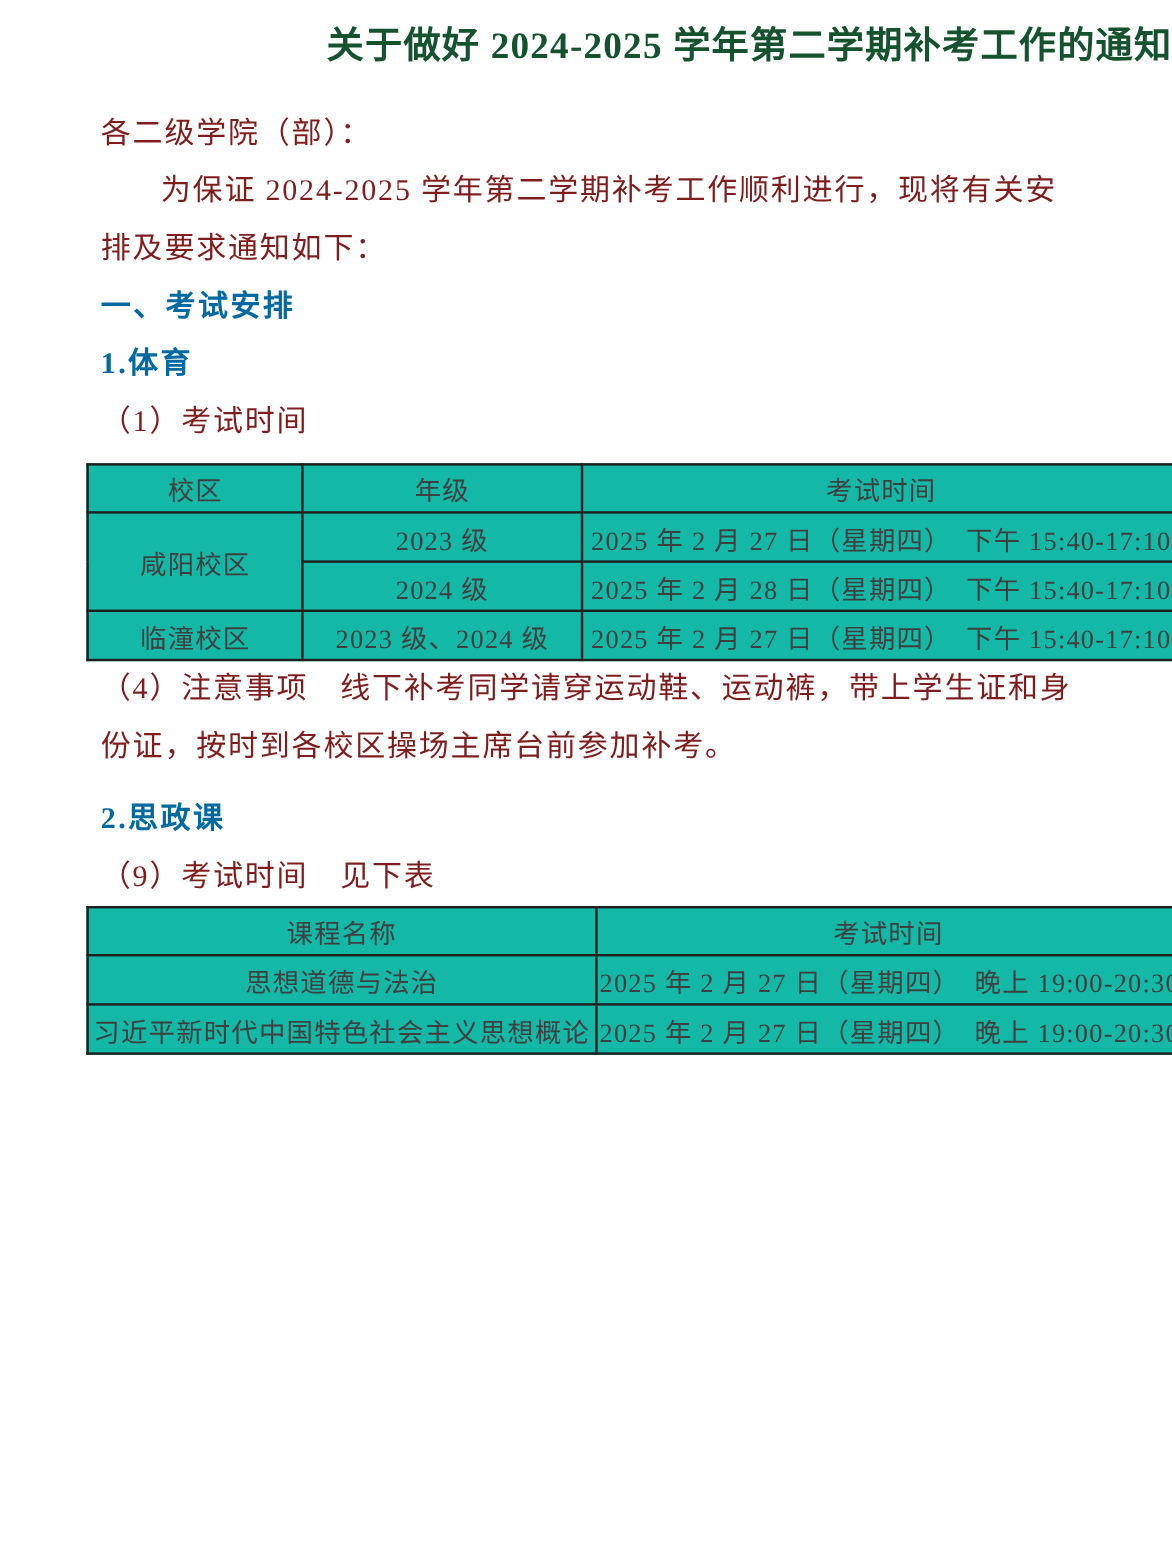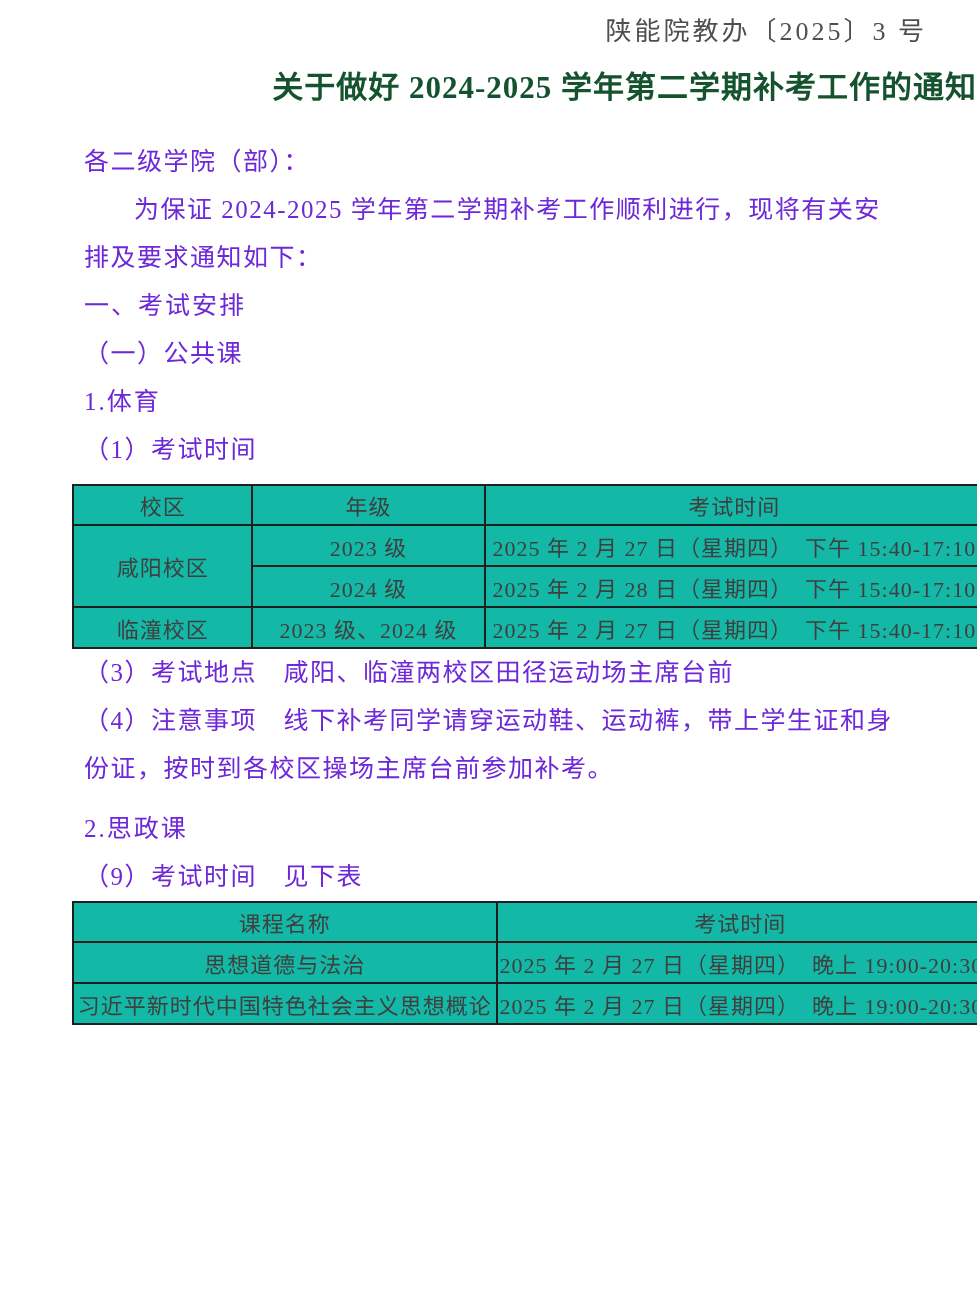--- a/index.html
+++ b/index.html
@@ -49,25 +49,25 @@
     font-weight: bold;
     color: #14532d;
     letter-spacing: 1px;
   }
   
   .body-text { padding: 0 58px 0 84px; }
   .line {
     font-size: 25px;
     line-height: 48px;
     letter-spacing: 1.5px;
-    color: #6d28d9;
+    color: #7f1d1d;
   }
   .salutation { margin-top: 28px; }
   .indent { text-indent: 2em; max-width: 810px; }
-  .bold-head { font-weight: normal; color: #6d28d9; letter-spacing: 2px; }
+  .bold-head { font-weight: bold; color: #0369a1; letter-spacing: 2px; }
   .gap-top { margin-top: 12px; }
   
   table.exam-table {
     border-collapse: collapse;
     margin-left: 72px;
     width: 913px;
     table-layout: fixed;
     background: #14b8a6;
   }
   table.exam-table.t1 { margin-top: 10px; }
@@ -87,33 +87,31 @@
   }
   .exam-table th { height: 40px; }
   .after-table { margin-top: 7px; }
 </style>
 </head>
 <body>
 
 <div class="page">
 
 
-  <div class="doc-number">陕能院教办〔2025〕3 号</div>
 
   <h1 class="doc-title">关于做好 2024-2025 学年第二学期补考工作的通知</h1>
 
   <div class="body-text">
 
     <p class="line salutation">各二级学院（部）：</p>
 
     <p class="line indent">为保证 2024-2025 学年第二学期补考工作顺利进行，现将有关安排及要求通知如下：</p>
 
     <p class="line bold-head">一、考试安排</p>
 
-    <p class="line">（一）公共课</p>
 
     <p class="line bold-head">1.体育</p>
 
     <p class="line">（1）考试时间</p>
   </div>
 
   <table class="exam-table t1">
     <colgroup>
       <col style="width:19.7%">
       <col style="width:25.5%">
@@ -139,21 +137,20 @@
       <tr>
         <td>临潼校区</td>
         <td>2023 级、2024 级</td>
         <td>2025 年 2 月 27 日（星期四）　下午 15:40-17:10</td>
       </tr>
     </tbody>
   </table>
 
   <div class="body-text">
 
-    <p class="line">（3）考试地点　咸阳、临潼两校区田径运动场主席台前</p>
 
     <p class="line">（4）注意事项　线下补考同学请穿运动鞋、运动裤，带上学生证和身份证，按时到各校区操场主席台前参加补考。</p>
 
     <p class="line bold-head gap-top">2.思政课</p>
 
     <p class="line">（9）考试时间　见下表</p>
   </div>
 
   <table class="exam-table t2">
     <colgroup>

